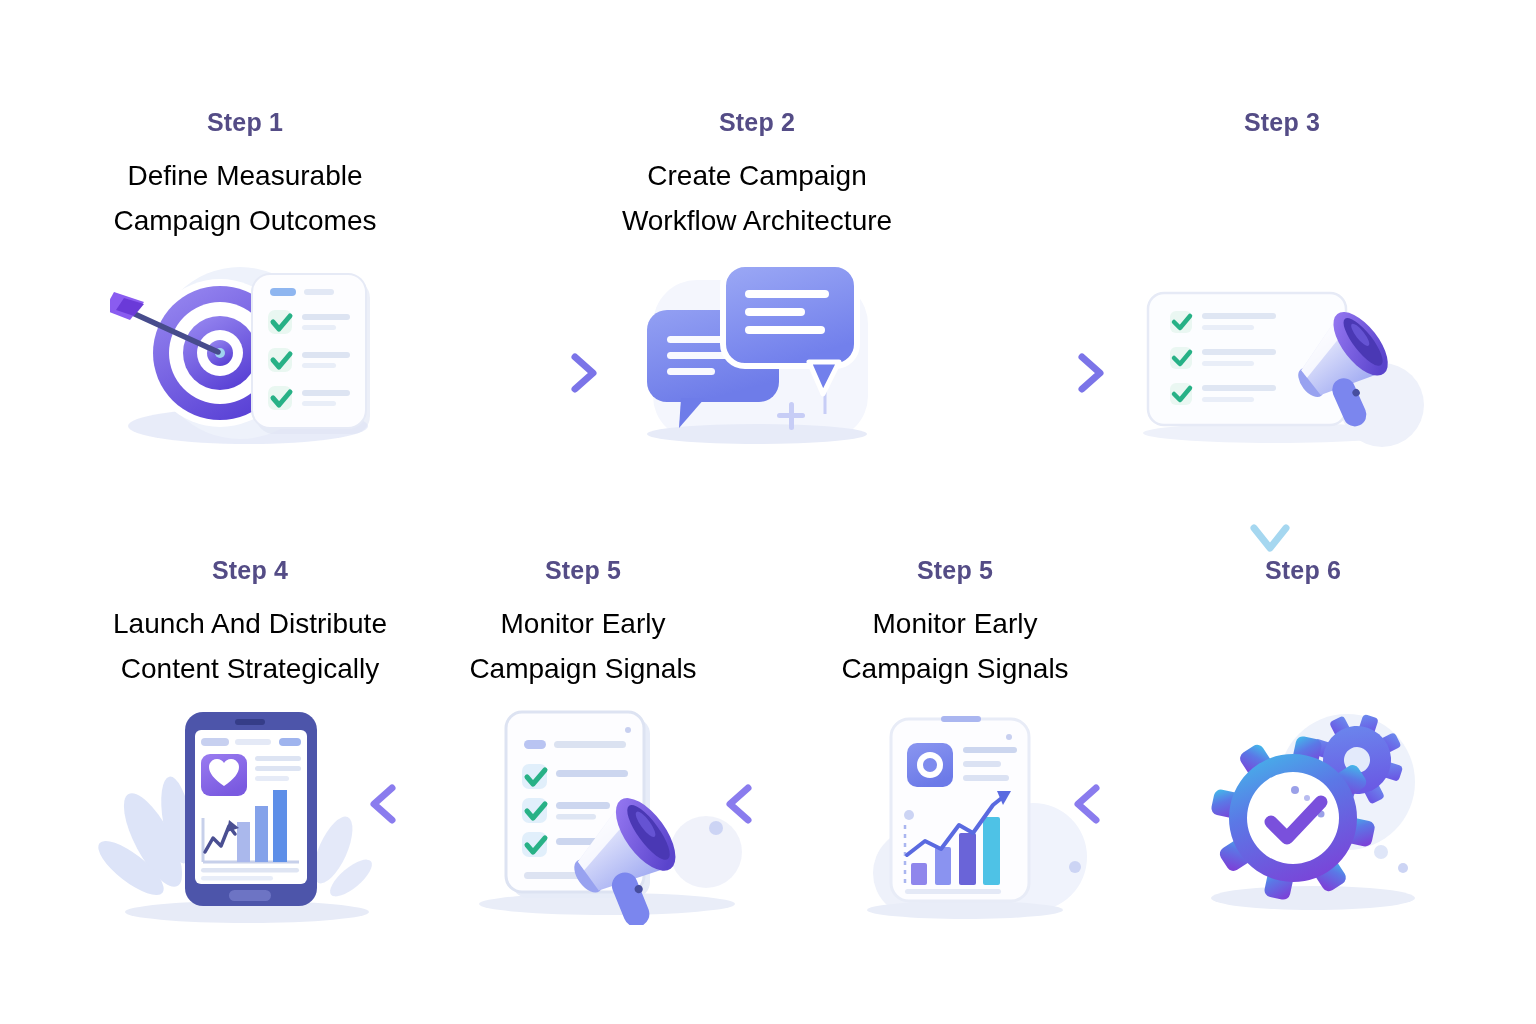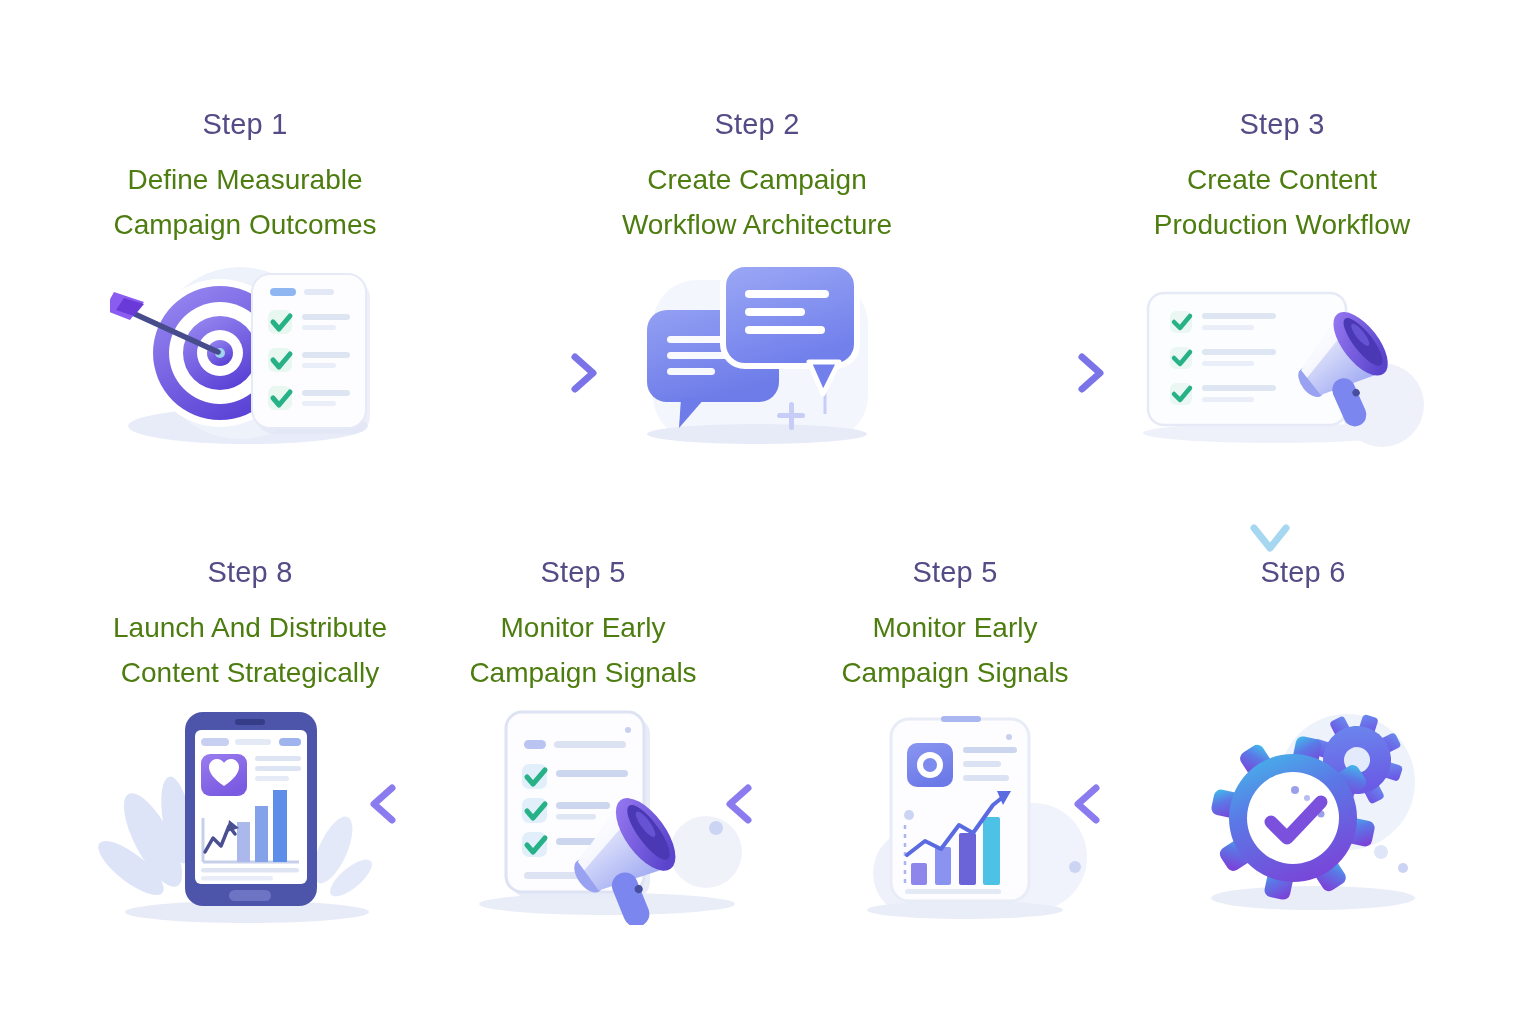--- a/index.html
+++ b/index.html
@@ -5,24 +5,24 @@
   html,body{margin:0;padding:0;}
   body{
     width:1536px;height:1024px;position:relative;overflow:hidden;
     background:#ffffff;
     font-family:"Liberation Sans","DejaVu Sans",sans-serif;
   }
   .step{position:absolute;width:460px;text-align:center;}
   .step-top{top:108px;}
   .step-bottom{top:556px;}
   .step-label{
-    font-size:29px;font-weight:400;color:#544c86;margin-bottom:16px;
+    font-size:25px;font-weight:700;color:#544c86;margin-bottom:16px;
     letter-spacing:0.2px;
   }
-  .step-title{font-size:28px;color:#4d7c0f;line-height:45px;font-weight:400;}
+  .step-title{font-size:28px;color:#000000;line-height:45px;font-weight:400;}
   .icon-box{position:absolute;}
   .icon-box svg{display:block;width:100%;height:100%;}
   .arrow{position:absolute;}
   .arrow svg{display:block;width:100%;height:100%;}
 </style>
 </head>
 <body>
 
 <svg width="0" height="0" style="position:absolute" aria-hidden="true">
   <defs>
@@ -101,28 +101,24 @@
 <div class="step step-top" style="left:527px">
   <div class="step-label">Step 2</div>
   <div class="step-title">
     <span>Create Campaign</span><br>
     <span>Workflow Architecture</span>
   </div>
 </div>
 
 <div class="step step-top" style="left:1052px">
   <div class="step-label">Step 3</div>
-  <div class="step-title">
-    <span>Create Content</span><br>
-    <span>Production Workflow</span>
-  </div>
 </div>
 
 <div class="step step-bottom" style="left:20px">
-  <div class="step-label">Step 8</div>
+  <div class="step-label">Step 4</div>
   <div class="step-title">
     <span>Launch And Distribute</span><br>
     <span>Content Strategically</span>
   </div>
 </div>
 
 <div class="step step-bottom" style="left:353px">
   <div class="step-label">Step 5</div>
   <div class="step-title">
     <span>Monitor Early</span><br>

